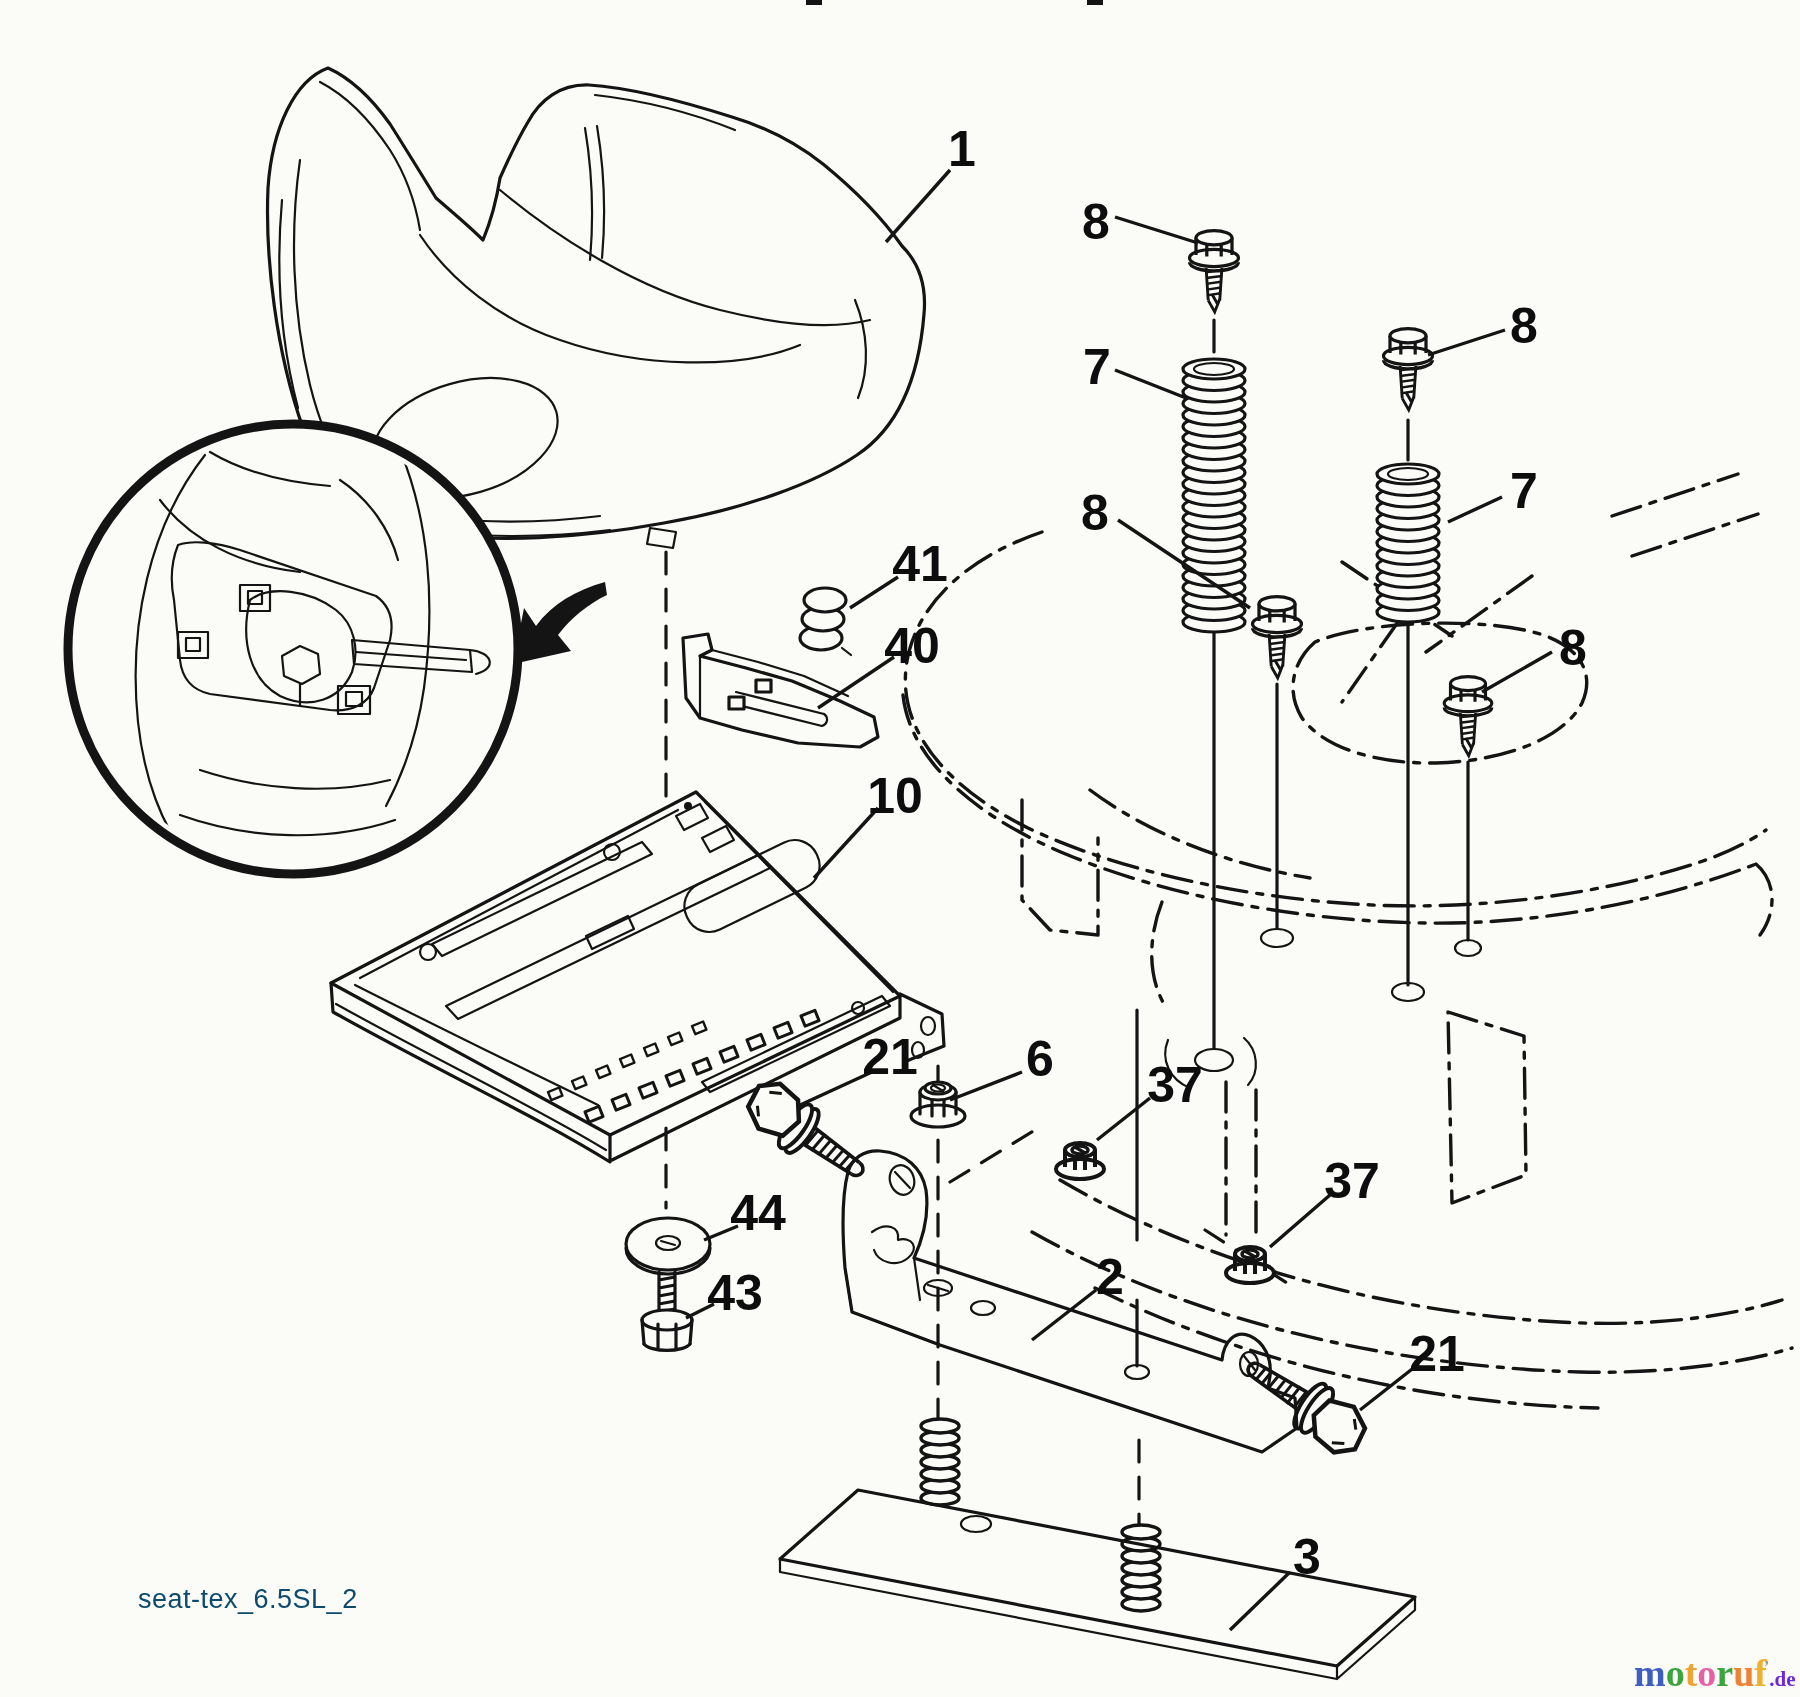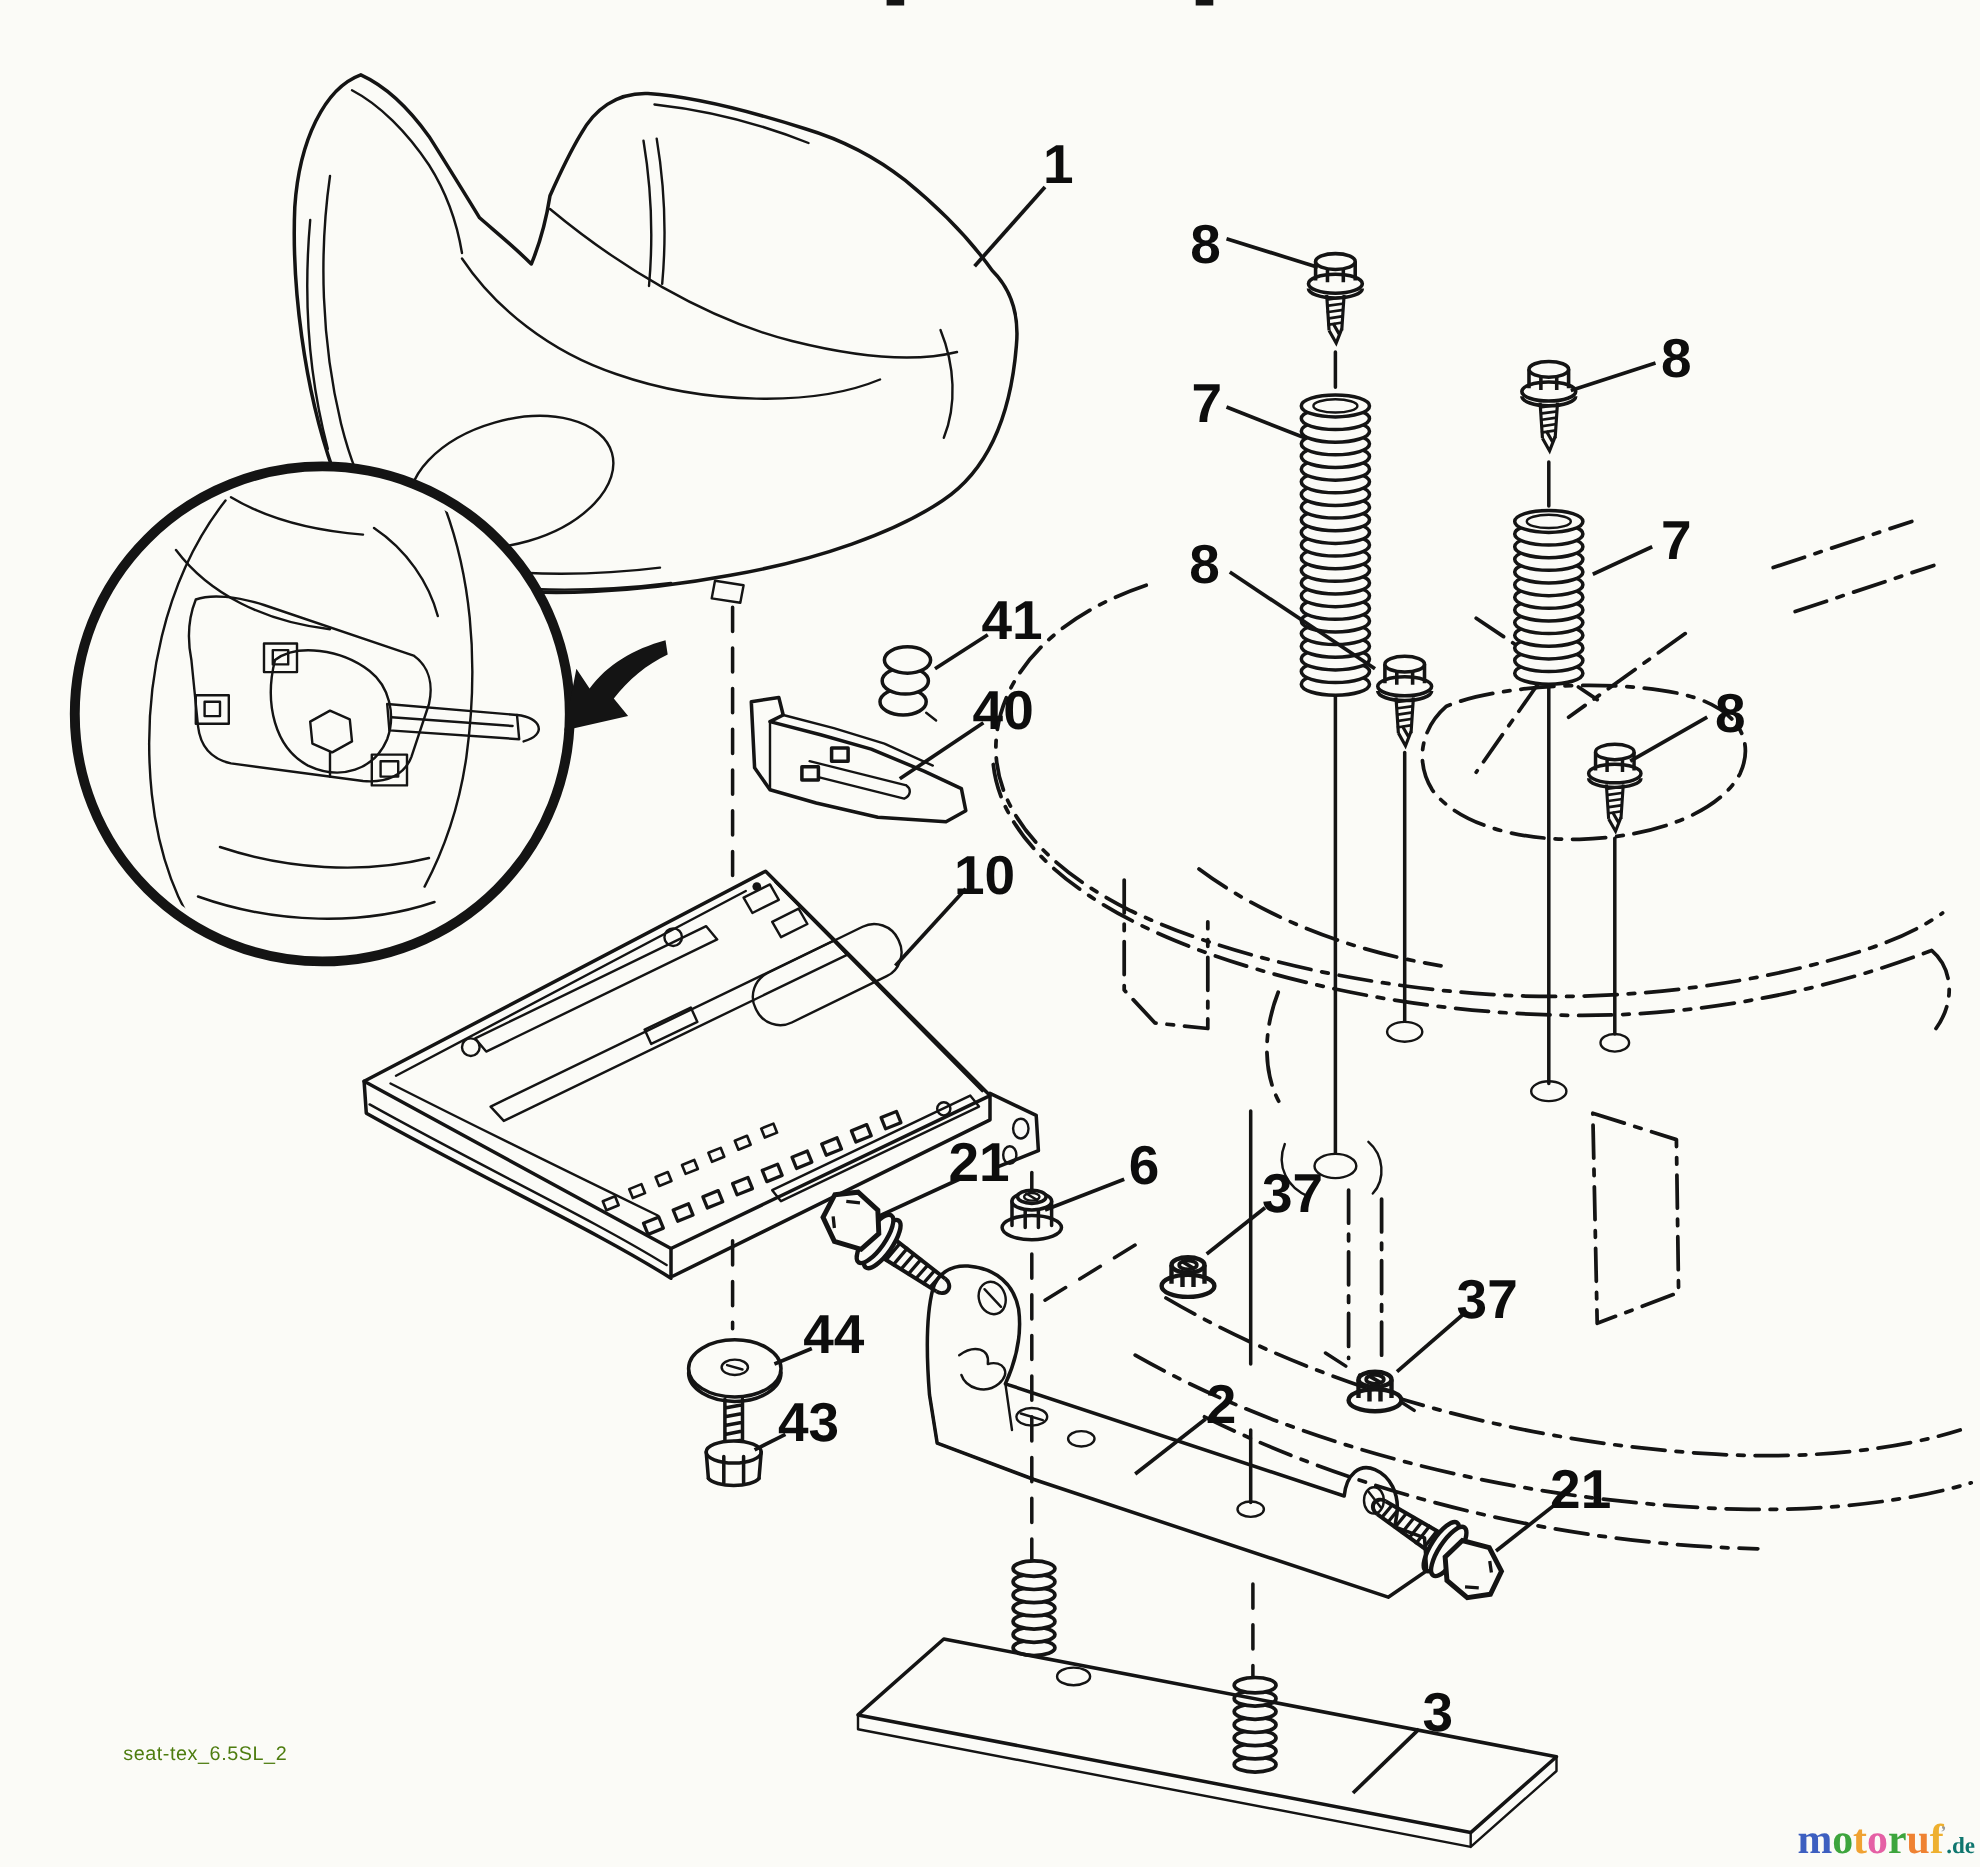--- a/index.html
+++ b/index.html
@@ -16,30 +16,30 @@
   .bgfill{fill:#fbfbf7;stroke:#141414;stroke-width:3.2;}
   .solidfill{fill:#141414;stroke:none;}
   .dash{stroke-dasharray:22 15;}
   .dashdot{stroke-dasharray:30 10 6 10;stroke-width:3.4;}
   .callout{
     font-family:"Liberation Sans",sans-serif;
     font-weight:bold;font-size:50px;fill:#0d0d0d;
     text-anchor:middle;
   }
   .footer-code{
-    position:absolute;left:112px;top:1584px;
-    font-size:18px;color:#4d7c0f;letter-spacing:.5px;
+    position:absolute;left:138px;top:1584px;
+    font-size:27px;color:#0c4a6e;letter-spacing:.5px;
   }
   .logo{
     position:absolute;left:1634px;top:1646px;
     font-family:"Liberation Serif","DejaVu Serif",serif;
     font-weight:bold;font-size:38px;line-height:42px;white-space:nowrap;
   }
   .logo .tick{font-size:16px;color:#9a9a9a;vertical-align:super;margin-left:-3px;}
-  .logo .de{font-size:21px;color:#0f766e;}
+  .logo .de{font-size:21px;color:#6d28d9;}
 </style>
 </head>
 <body>
 
 <div class="canvas">
 <svg width="1800" height="1697" viewBox="0 0 1800 1697">
 
   <defs>
     <clipPath id="cc">
           <circle cx="293" cy="649" r="216"></circle>

